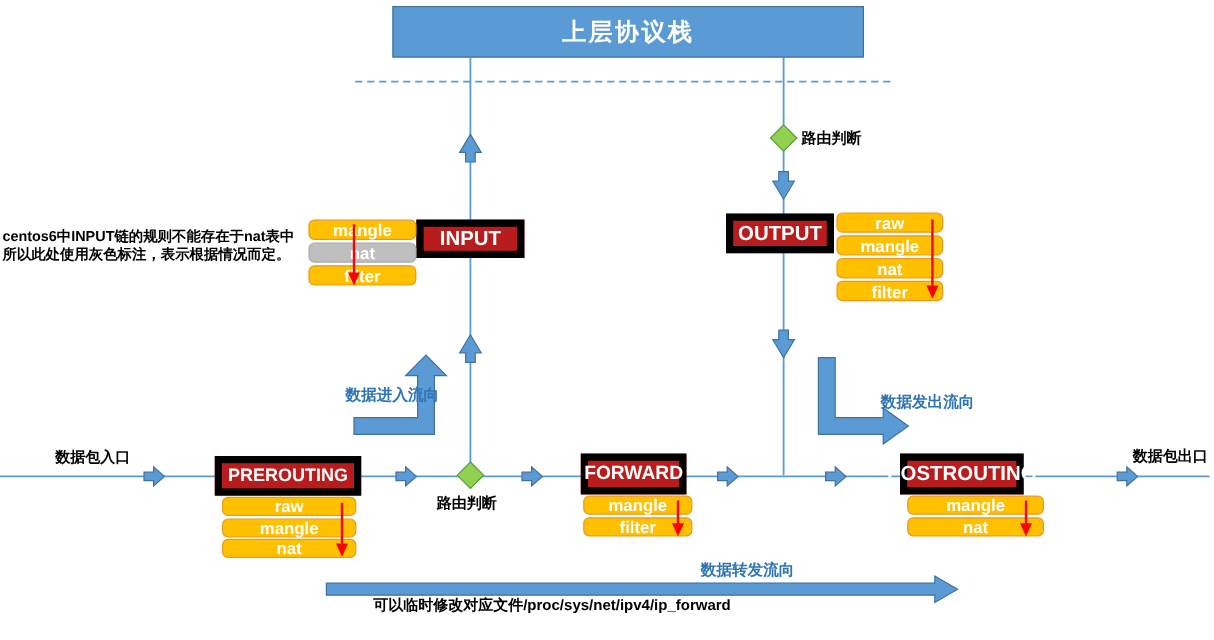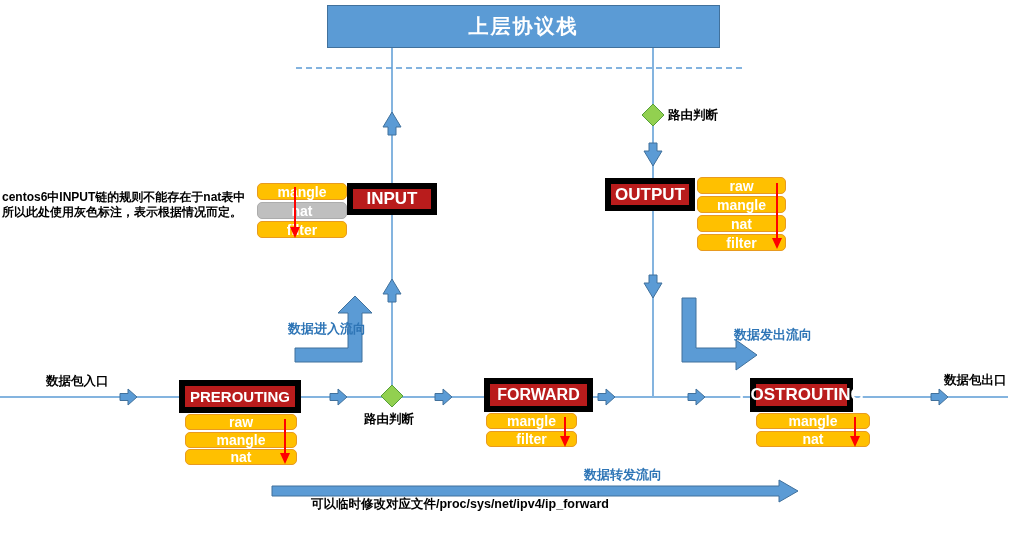--- a/index.html
+++ b/index.html
@@ -10,21 +10,21 @@
   #overlay{z-index:3;}
 
   .box{position:absolute;z-index:1;display:flex;align-items:center;justify-content:center;
        box-sizing:border-box;color:#fff;text-align:center;}
   .title-box{left:327px;top:5px;width:393px;height:43px;background:#5B9BD5;
              border:1px solid #41719C;font-size:20px;font-weight:bold;letter-spacing:2px;}
   .chain{background:#b91c1c;border:6px solid #000000;font-weight:bold;}
   .chain-input{left:347px;top:183px;width:90px;height:32px;font-size:17px;}
   .chain-output{left:605px;top:178px;width:90px;height:33px;font-size:17px;}
   .chain-prerouting{left:179px;top:380px;width:122px;height:33px;font-size:15px;}
-  .chain-forward{left:484px;top:378px;width:109px;height:34px;font-size:16px;}
+  .chain-forward{left:484px;top:378px;width:88px;height:34px;font-size:16px;}
   .chain-postrouting{left:750px;top:378px;width:103px;height:34px;font-size:17px;}
 
   .tables{position:absolute;z-index:1;display:flex;flex-direction:column;}
   .tbox{box-sizing:border-box;border-radius:5px;color:#fff;font-size:14px;font-weight:600;
         display:flex;align-items:center;justify-content:center;background:#FFC000;
         border:1.5px solid #E89A20;}
   .tbox.gray{background:#BFBFBF;border-color:#ACACAC;}
   .tables-input{left:257px;top:183px;width:90px;}  .tables-input .tbox{height:17px;margin-bottom:2px;}
   .tables-output{left:697px;top:177px;width:89px;} .tables-output .tbox{height:17px;margin-bottom:2px;}
   .tables-prerouting{left:185px;top:414px;width:112px;} .tables-prerouting .tbox{height:16px;margin-bottom:1.5px;}

